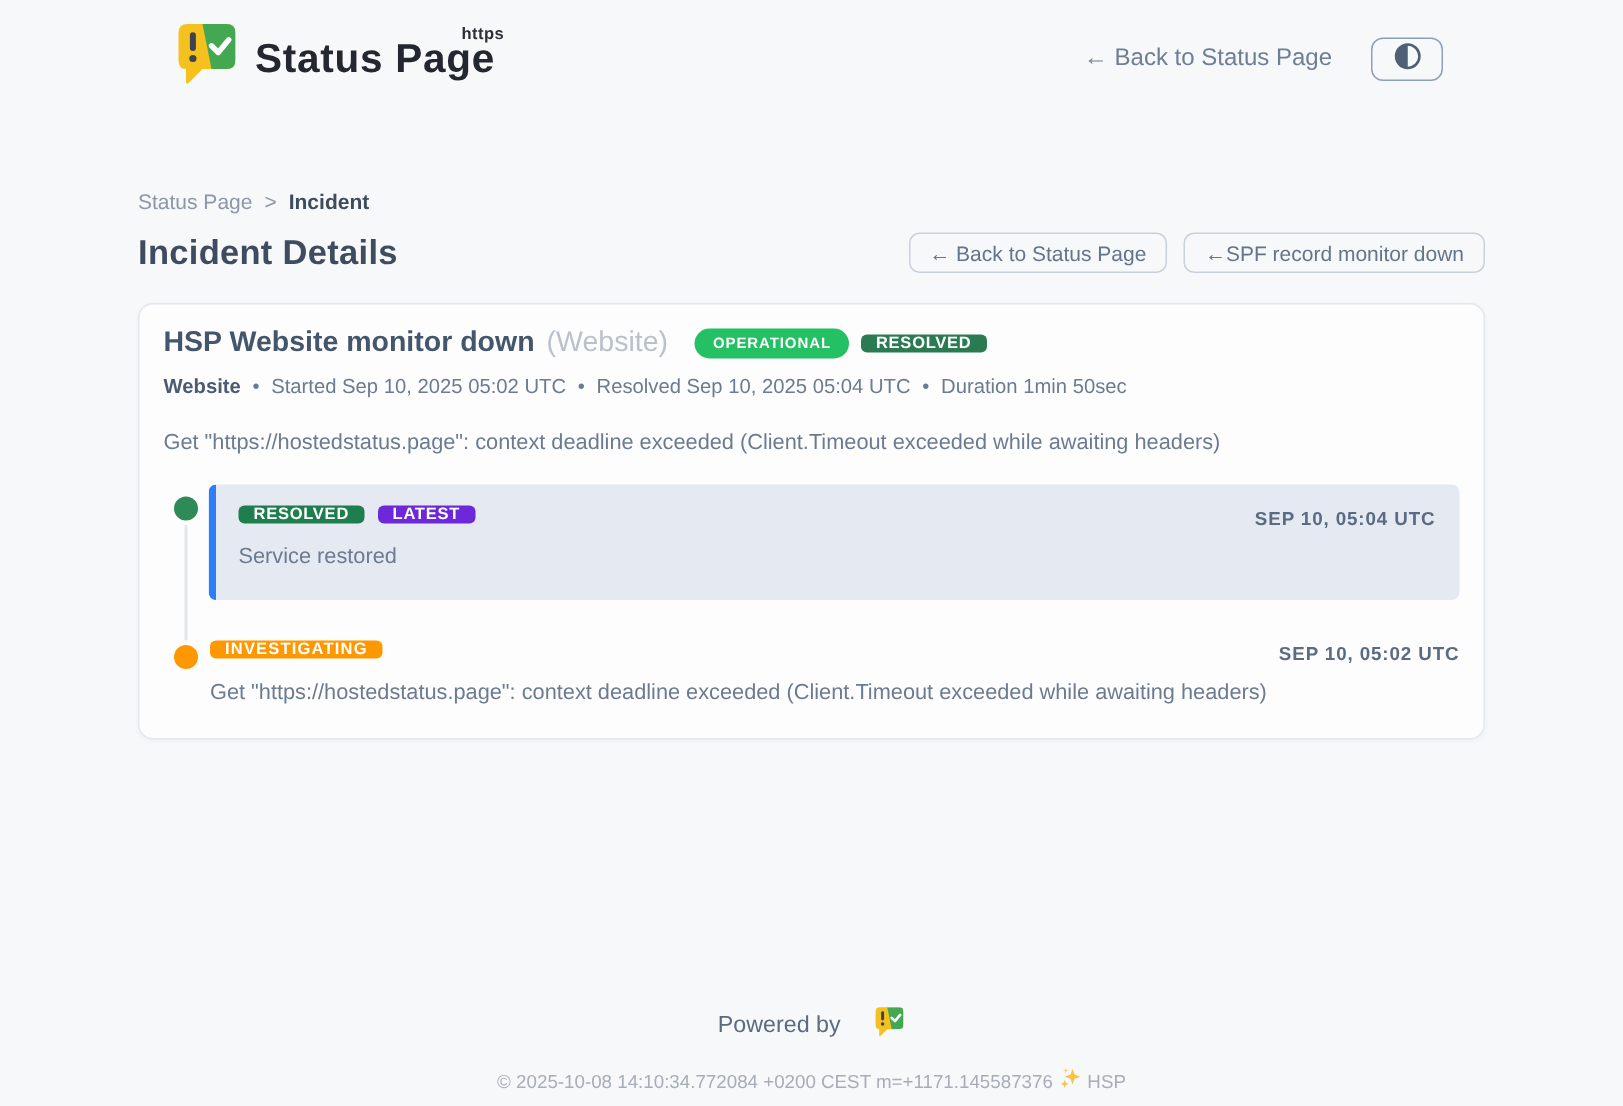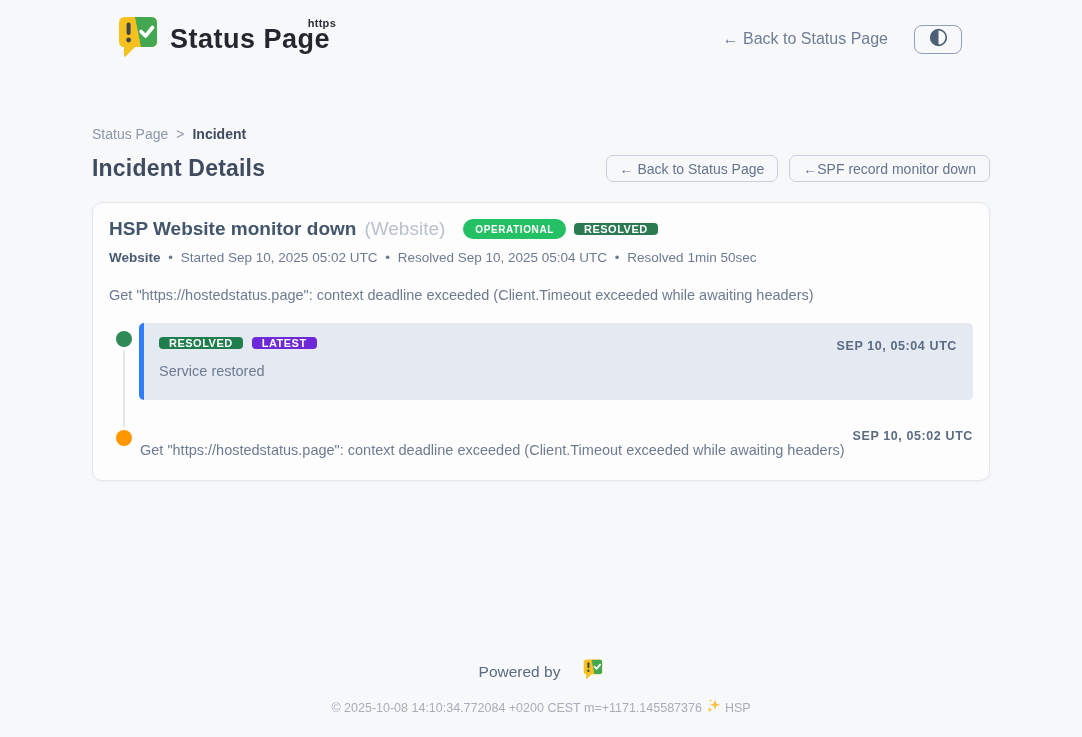--- a/index.html
+++ b/index.html
@@ -157,21 +157,21 @@
       <span class="badge-sq badge-resolved-hdr">RESOLVED</span>
     </div>
 
     <div class="meta-line">
       <span class="meta-component">Website</span>
       <span class="meta-sep">•</span>
       <span>Started Sep 10, 2025 05:02 UTC</span>
       <span class="meta-sep">•</span>
       <span>Resolved Sep 10, 2025 05:04 UTC</span>
       <span class="meta-sep">•</span>
-      <span>Resolved 1min 50sec</span>
+      <span>Duration 1min 50sec</span>
     </div>
 
     <div class="description">Get "https://hostedstatus.page": context deadline exceeded (Client.Timeout exceeded while awaiting headers)</div>
 
     <div class="timeline">
       <div class="timeline-line"></div>
 
       <div class="t-entry">
         <div class="dot-col">
             <div class="t-dot dot-green"></div>
@@ -184,20 +184,23 @@
           <div class="t-timestamp">SEP 10, 05:04 UTC</div>
           <div class="t-message">Service restored</div>
         </div>
       </div>
 
       <div class="t-entry">
         <div class="dot-col">
             <div class="t-dot dot-orange"></div>
           </div>
         <div class="t-body plain">
+          <div class="badge-row">
+            <span class="badge-sq badge-investigating">INVESTIGATING</span>
+          </div>
           <div class="t-timestamp">SEP 10, 05:02 UTC</div>
           <div class="t-message">Get "https://hostedstatus.page": context deadline exceeded (Client.Timeout exceeded while awaiting headers)</div>
         </div>
       </div>
     </div>
   </div>
 </div>
 
 <div class="footer">
   <div class="powered">

